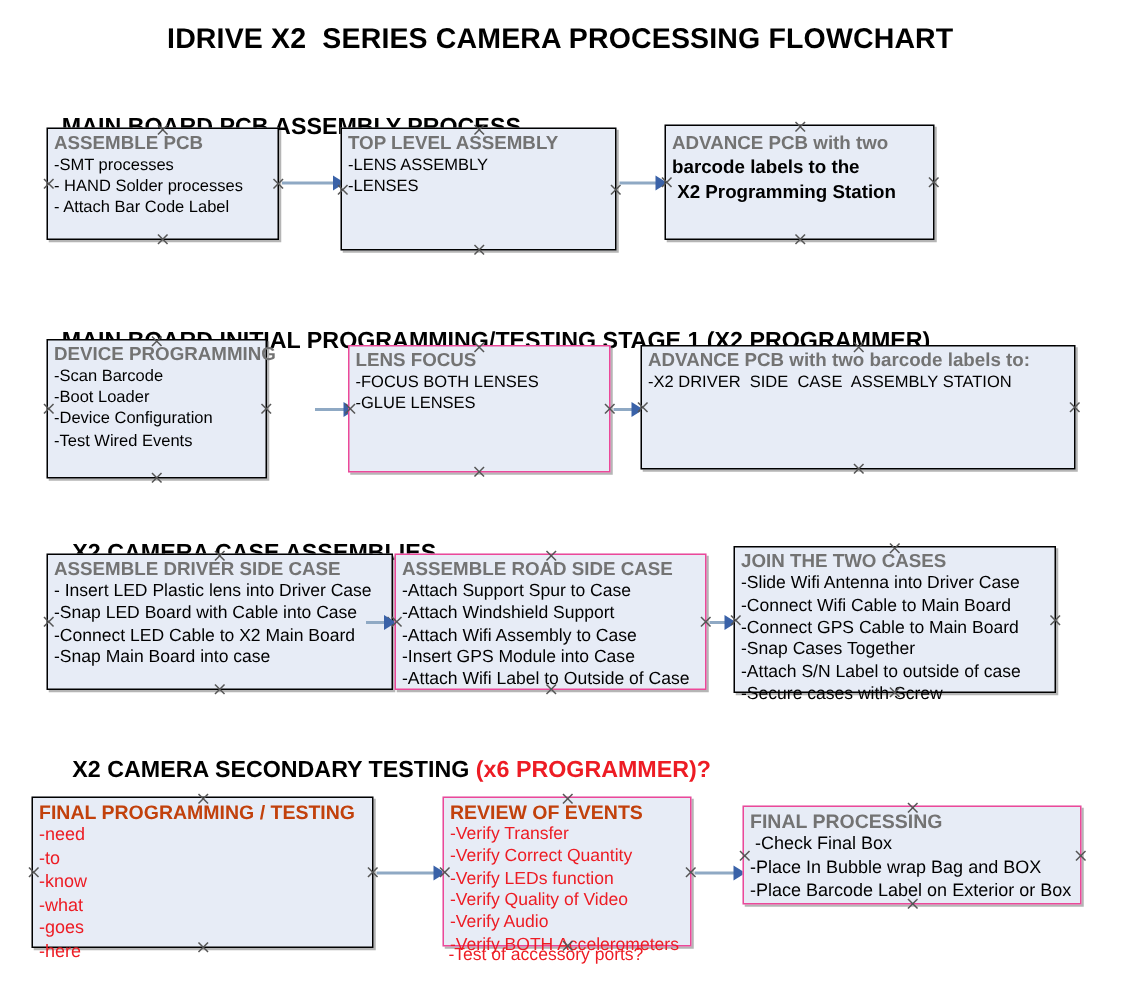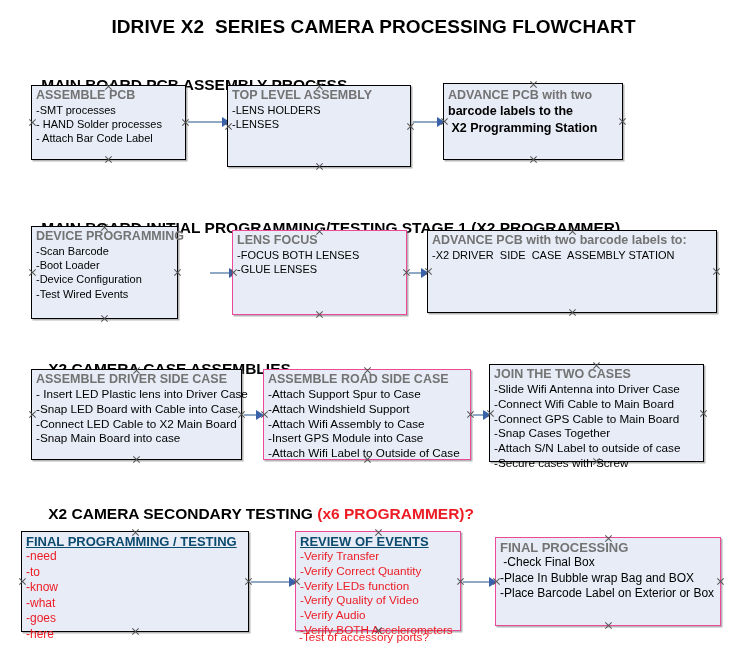--- a/index.html
+++ b/index.html
@@ -74,21 +74,21 @@
     color: #000000;
     line-height: 14.2px;
     white-space: pre;
   }
   
   .node.bold-body .node-line {
     font-weight: bold;
     font-size: 12.5px;
     line-height: 17px;
   }
-  .node.red .node-title { color: #0c4a6e; text-decoration: underline; }
+  .node.red .node-title { color: #c2410c; }
   .node.red .node-line  { color: #ed1c24; }
   .node.lines-lg .node-line { font-size: 11.7px; line-height: 14.8px; }
   .node.lines-xl .node-line { font-size: 12px; line-height: 15.5px; }
   .node.title-lg .node-title { font-size: 13px; }
 
   
   .overflow-line {
     position: absolute;
     font-size: 11.7px;
     color: #ed1c24;
@@ -161,21 +161,21 @@
     <span class="handle" style="left:0;    top:50%;"></span>
     <span class="handle" style="left:100%; top:50%;"></span>
   </div>
 
   <div class="arrow" style="left:188px; top:121px; width:37px;"></div>
   <div class="arrow-head" style="left:222px; top:117px;"></div>
 
   <div class="node" style="left:227px; top:85px; width:184px; height:82px;">
     <div class="node-inner">
       <div class="node-title">TOP LEVEL ASSEMBLY</div>
-      <div class="node-line">-LENS HOLDERS</div>
+      <div class="node-line">-LENS ASSEMBLY</div>
       <div class="node-line">-LENSES</div>
     </div>
     <span class="handle" style="left:50%; top:0;"></span>
     <span class="handle" style="left:50%; top:100%;"></span>
     <span class="handle" style="left:0;    top:50%;"></span>
     <span class="handle" style="left:100%; top:50%;"></span>
   </div>
 
   <div class="arrow" style="left:413px; top:121px; width:27px;"></div>
   <div class="arrow-head" style="left:437px; top:117px;"></div>
@@ -236,21 +236,21 @@
     <span class="handle" style="left:50%; top:0;"></span>
     <span class="handle" style="left:50%; top:100%;"></span>
     <span class="handle" style="left:0;    top:50%;"></span>
     <span class="handle" style="left:100%; top:50%;"></span>
   </div>
 
   <div class="section-header" style="left:31px; top:342px;">
     <span>X2 CAMERA CASE ASSEMBLIES</span>
   </div>
 
-  <div class="node lines-lg" style="left:31px; top:369px; width:211px; height:91px;padding-left:16px;">
+  <div class="node lines-lg" style="left:31px; top:369px; width:231px; height:91px;padding-left:16px;">
     <div class="node-inner">
       <div class="node-title">ASSEMBLE DRIVER SIDE CASE</div>
       <div class="node-line">- Insert LED Plastic lens into Driver Case</div>
       <div class="node-line">-Snap LED Board with Cable into Case</div>
       <div class="node-line">-Connect LED Cable to X2 Main Board</div>
       <div class="node-line">-Snap Main Board into case</div>
     </div>
     <span class="handle" style="left:50%; top:0;"></span>
     <span class="handle" style="left:50%; top:100%;"></span>
     <span class="handle" style="left:0;    top:50%;"></span>
@@ -331,21 +331,21 @@
     <span class="handle" style="left:50%; top:100%;"></span>
     <span class="handle" style="left:0;    top:50%;"></span>
     <span class="handle" style="left:100%; top:50%;"></span>
   </div>
 
   <div class="overflow-line" style="left:299px; top:630px;">-Test of accessory ports?</div>
 
   <div class="stub" style="left:463px; top:581px; width:32px;"></div>
   <div class="arrow-head" style="left:489px; top:577px;"></div>
 
-  <div class="node gray-border lines-xl title-lg" style="left:495px; top:537px; width:226px; height:89px;">
+  <div class="node gray-border lines-xl title-lg" style="left:495px; top:537px; width:226px; height:66px;">
     <div class="node-inner">
       <div class="node-title">FINAL PROCESSING</div>
       <div class="node-line"> -Check Final Box</div>
       <div class="node-line">-Place In Bubble wrap Bag and BOX</div>
       <div class="node-line">-Place Barcode Label on Exterior or Box</div>
     </div>
     <span class="handle" style="left:50%; top:0;"></span>
     <span class="handle" style="left:50%; top:100%;"></span>
     <span class="handle" style="left:0;    top:50%;"></span>
     <span class="handle" style="left:100%; top:50%;"></span>

